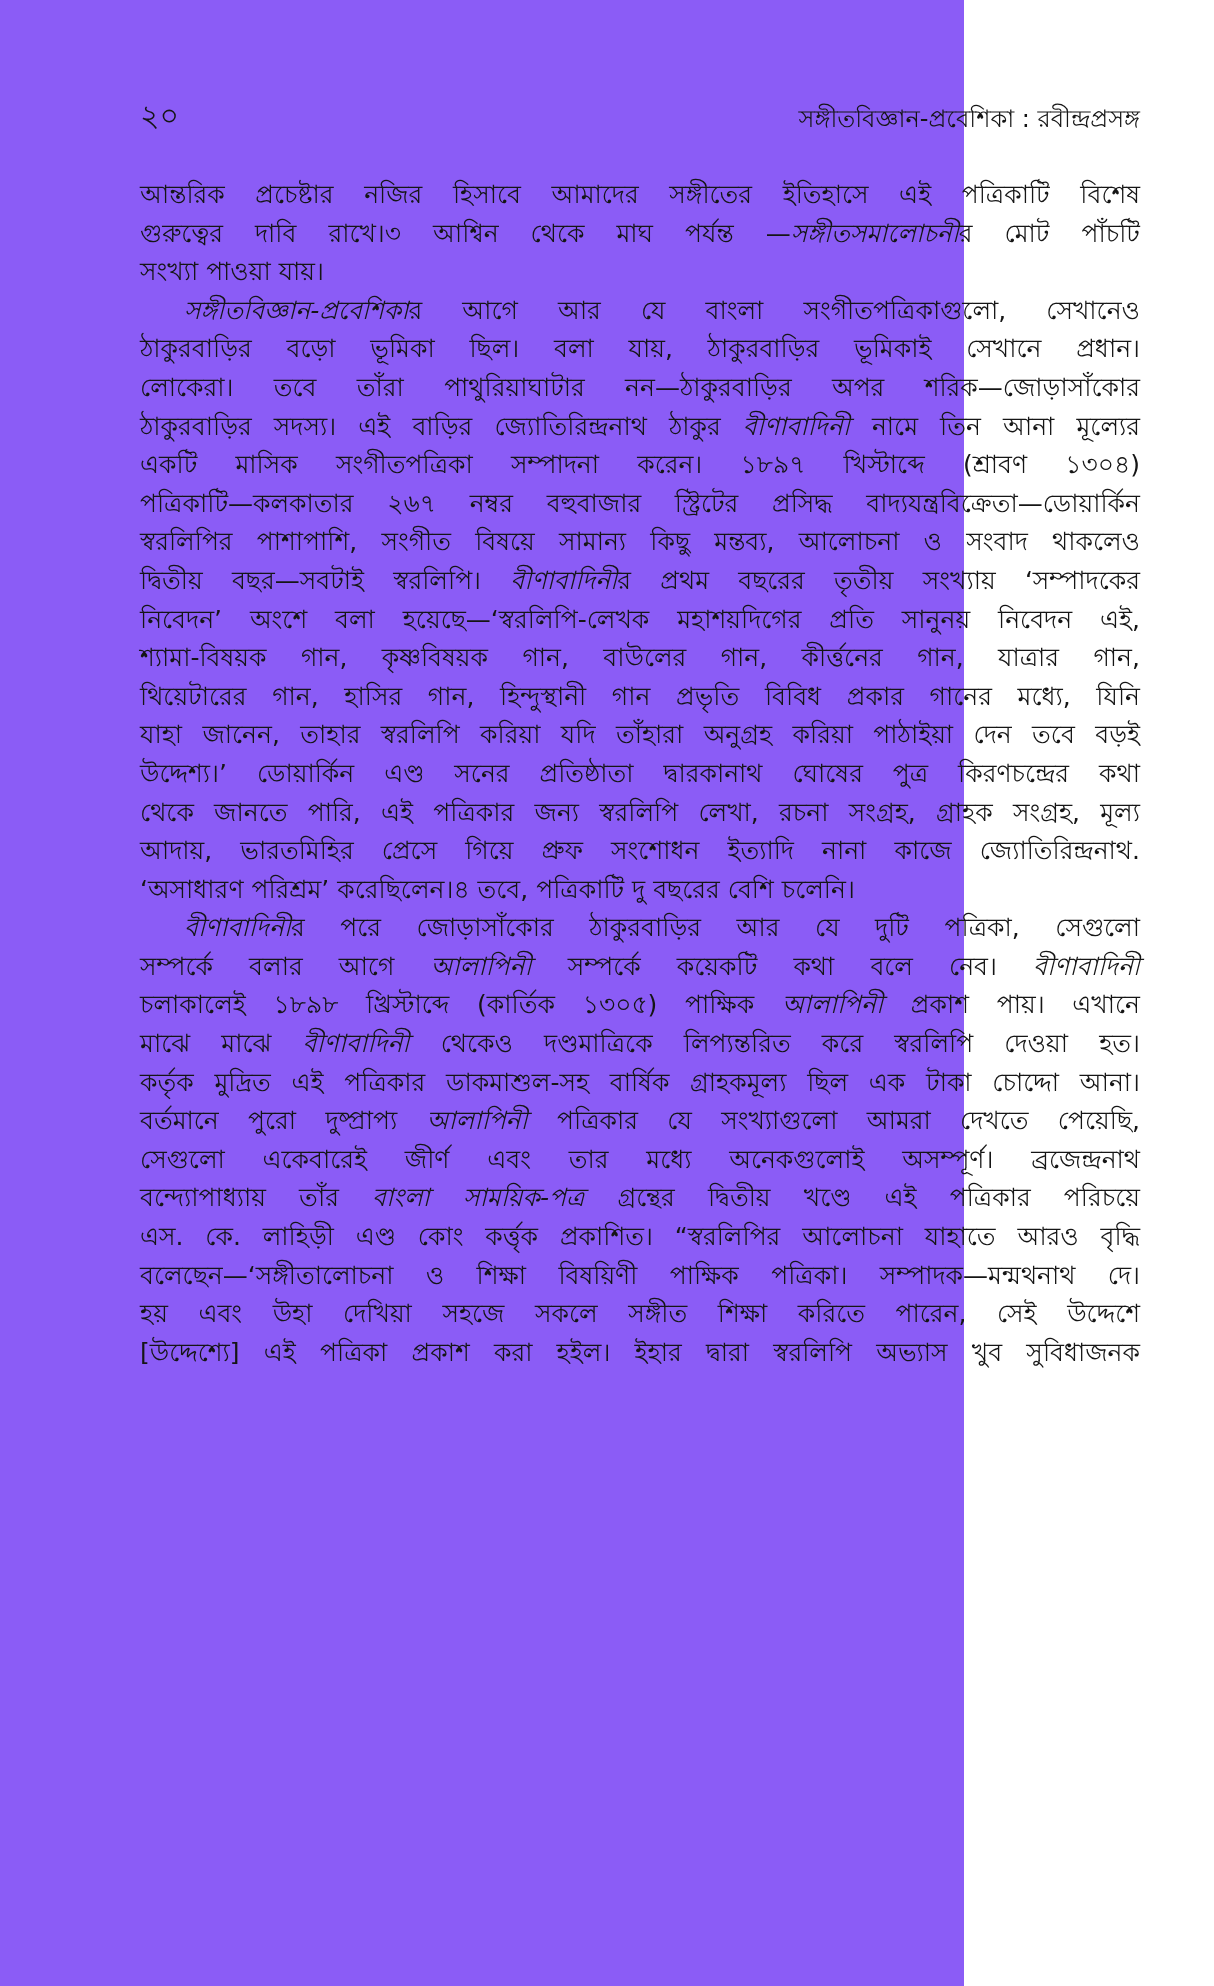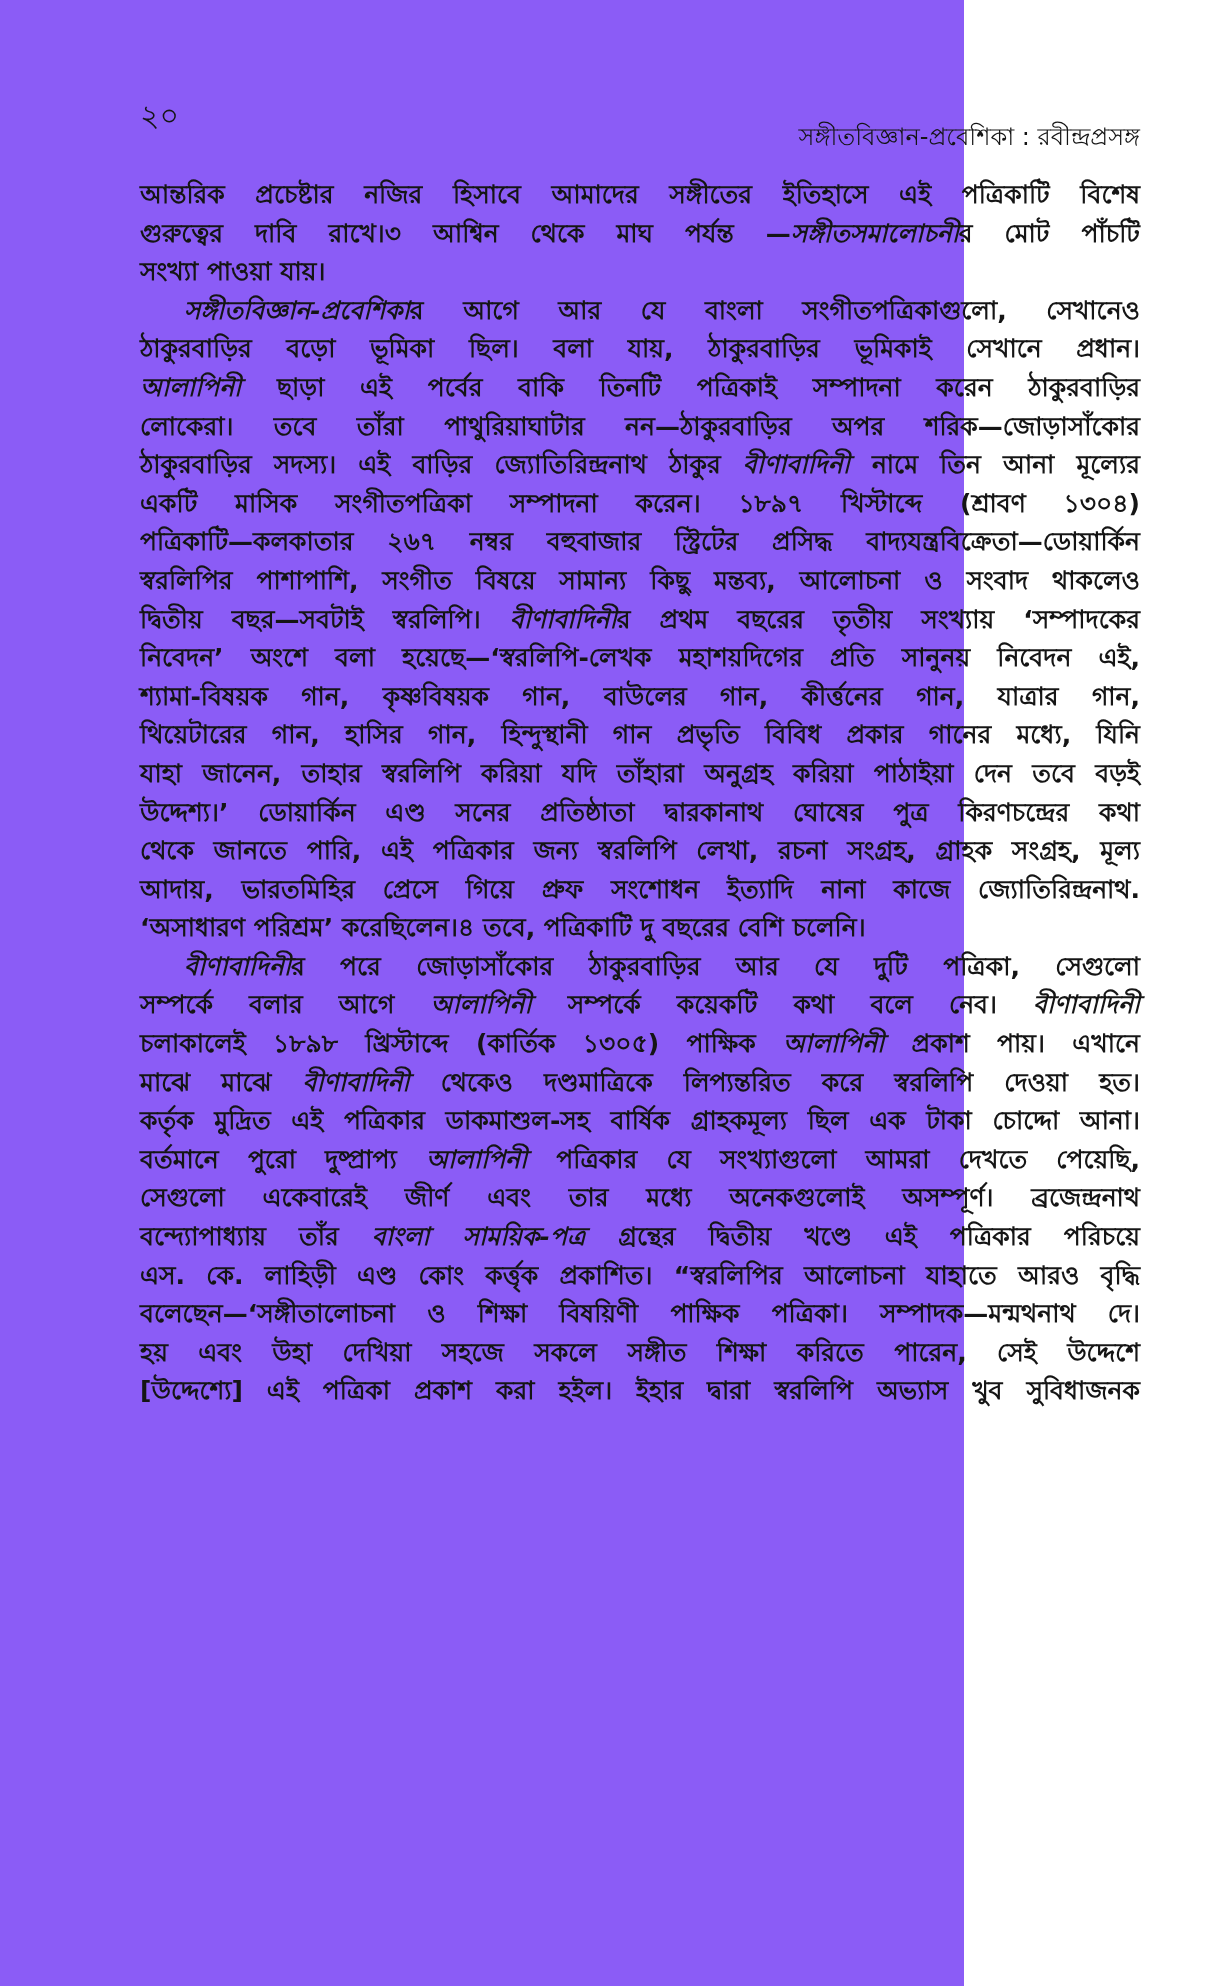--- a/index.html
+++ b/index.html
@@ -16,34 +16,33 @@
     background: #8b5cf6;
   }
   .header {
     position: absolute; left: 140px; top: 96px; width: 1000px; height: 40px;
   }
   .page-number {
     position: absolute; left: 0; top: 0;
     font-size: 30px; line-height: 40px;
   }
   .running-head {
-    position: absolute; right: 0; top: 24px;
+    position: absolute; right: 0; top: 6px;
     font-size: 24px; line-height: 34px;
   }
   .body-text {
     position: absolute; left: 140px; top: 176px; width: 1000px;
   }
   .line {
     height: 38.6px;
     font-size: 25px; line-height: 38.6px;
     white-space: nowrap;
     overflow: visible;
     text-align: justify;
     text-align-last: justify;
-    font-weight: bold;
   }
   .line.last { text-align-last: left; }
   .line.indent { padding-left: 44px; }
   .line.lead-dot { margin-left: -18px; }
   .line em { font-style: italic; }
 </style>
 </head>
 <body>
 
 <div class="page">
@@ -52,21 +51,20 @@
     <span class="running-head">সঙ্গীতবিজ্ঞান-প্রবেশিকা : রবীন্দ্রপ্রসঙ্গ</span>
   </div>
 
   <div class="body-text">
     <div class="line"><span>আন্তরিক প্রচেষ্টার নজির হিসাবে আমাদের সঙ্গীতের ইতিহাসে এই পত্রিকাটি বিশেষ</span></div>
     <div class="line"><span>গুরুত্বের দাবি রাখে।৩ আশ্বিন থেকে মাঘ পর্যন্ত —</span><em>সঙ্গীতসমালোচনী</em><span>র মোট পাঁচটি</span></div>
     <div class="line last"><span>সংখ্যা পাওয়া যায়।</span></div>
 
     <div class="line indent"><em>সঙ্গীতবিজ্ঞান-প্রবেশিকা</em><span>র আগে আর যে বাংলা সংগীতপত্রিকাগুলো, সেখানেও</span></div>
     <div class="line"><span>ঠাকুরবাড়ির বড়ো ভূমিকা ছিল। বলা যায়, ঠাকুরবাড়ির ভূমিকাই সেখানে প্রধান।</span></div>
-    <div class="line"><em>আলাপিনী</em><span> ছাড়া এই পর্বের বাকি তিনটি পত্রিকাই সম্পাদনা করেন ঠাকুরবাড়ির</span></div>
     <div class="line"><span>লোকেরা। তবে তাঁরা পাথুরিয়াঘাটার নন—ঠাকুরবাড়ির অপর শরিক—জোড়াসাঁকোর</span></div>
     <div class="line"><span>ঠাকুরবাড়ির সদস্য। এই বাড়ির জ্যোতিরিন্দ্রনাথ ঠাকুর </span><em>বীণাবাদিনী</em><span> নামে তিন আনা মূল্যের</span></div>
     <div class="line"><span>একটি মাসিক সংগীতপত্রিকা সম্পাদনা করেন। ১৮৯৭ খিস্টাব্দে (শ্রাবণ ১৩০৪)</span></div>
     <div class="line"><span>পত্রিকাটি—কলকাতার ২৬৭ নম্বর বহুবাজার স্ট্রিটের প্রসিদ্ধ বাদ্যযন্ত্রবিক্রেতা—ডোয়ার্কিন</span></div>
     <div class="line"><span>স্বরলিপির পাশাপাশি, সংগীত বিষয়ে সামান্য কিছু মন্তব্য, আলোচনা ও সংবাদ থাকলেও</span></div>
     <div class="line"><span>দ্বিতীয় বছর—সবটাই স্বরলিপি। </span><em>বীণাবাদিনী</em><span>র প্রথম বছরের তৃতীয় সংখ্যায় ‘সম্পাদকের</span></div>
     <div class="line"><span>নিবেদন’ অংশে বলা হয়েছে—‘স্বরলিপি-লেখক মহাশয়দিগের প্রতি সানুনয় নিবেদন এই,</span></div>
     <div class="line"><span>শ্যামা-বিষয়ক গান, কৃষ্ণবিষয়ক গান, বাউলের গান, কীর্ত্তনের গান, যাত্রার গান,</span></div>
     <div class="line"><span>থিয়েটারের গান, হাসির গান, হিন্দুস্থানী গান প্রভৃতি বিবিধ প্রকার গানের মধ্যে, যিনি</span></div>
     <div class="line"><span>যাহা জানেন, তাহার স্বরলিপি করিয়া যদি তাঁহারা অনুগ্রহ করিয়া পাঠাইয়া দেন তবে বড়ই</span></div>

